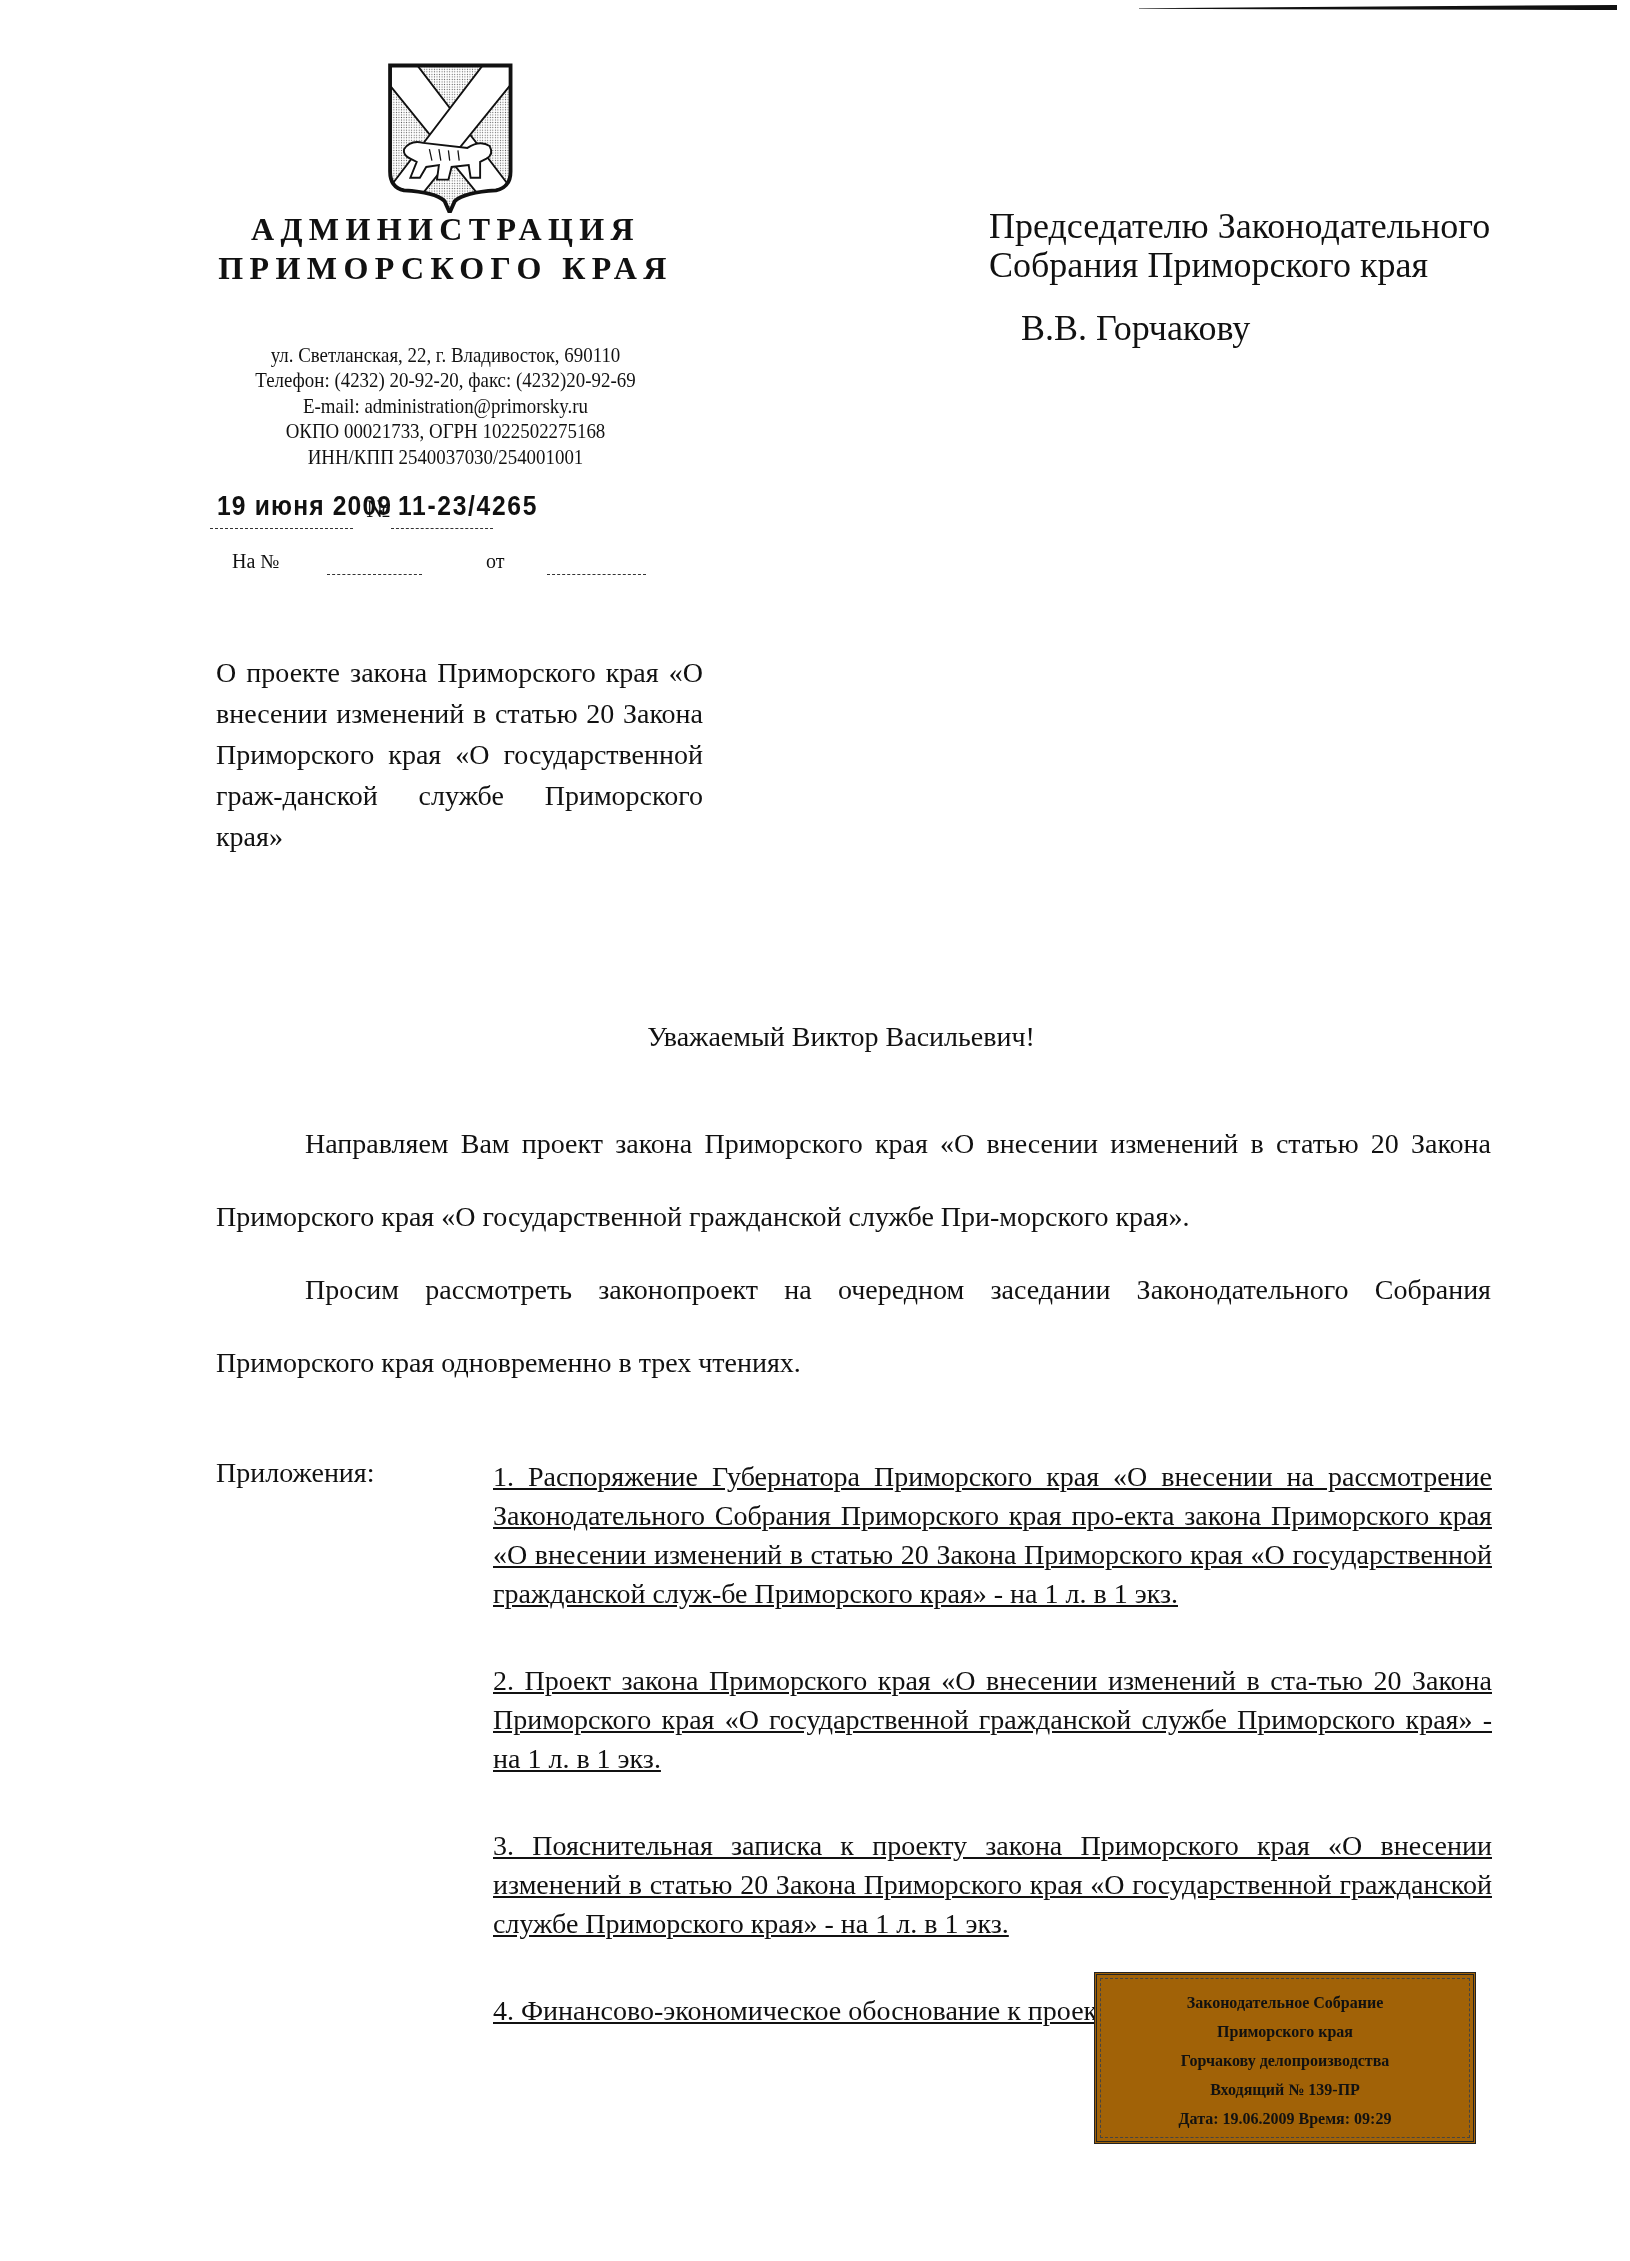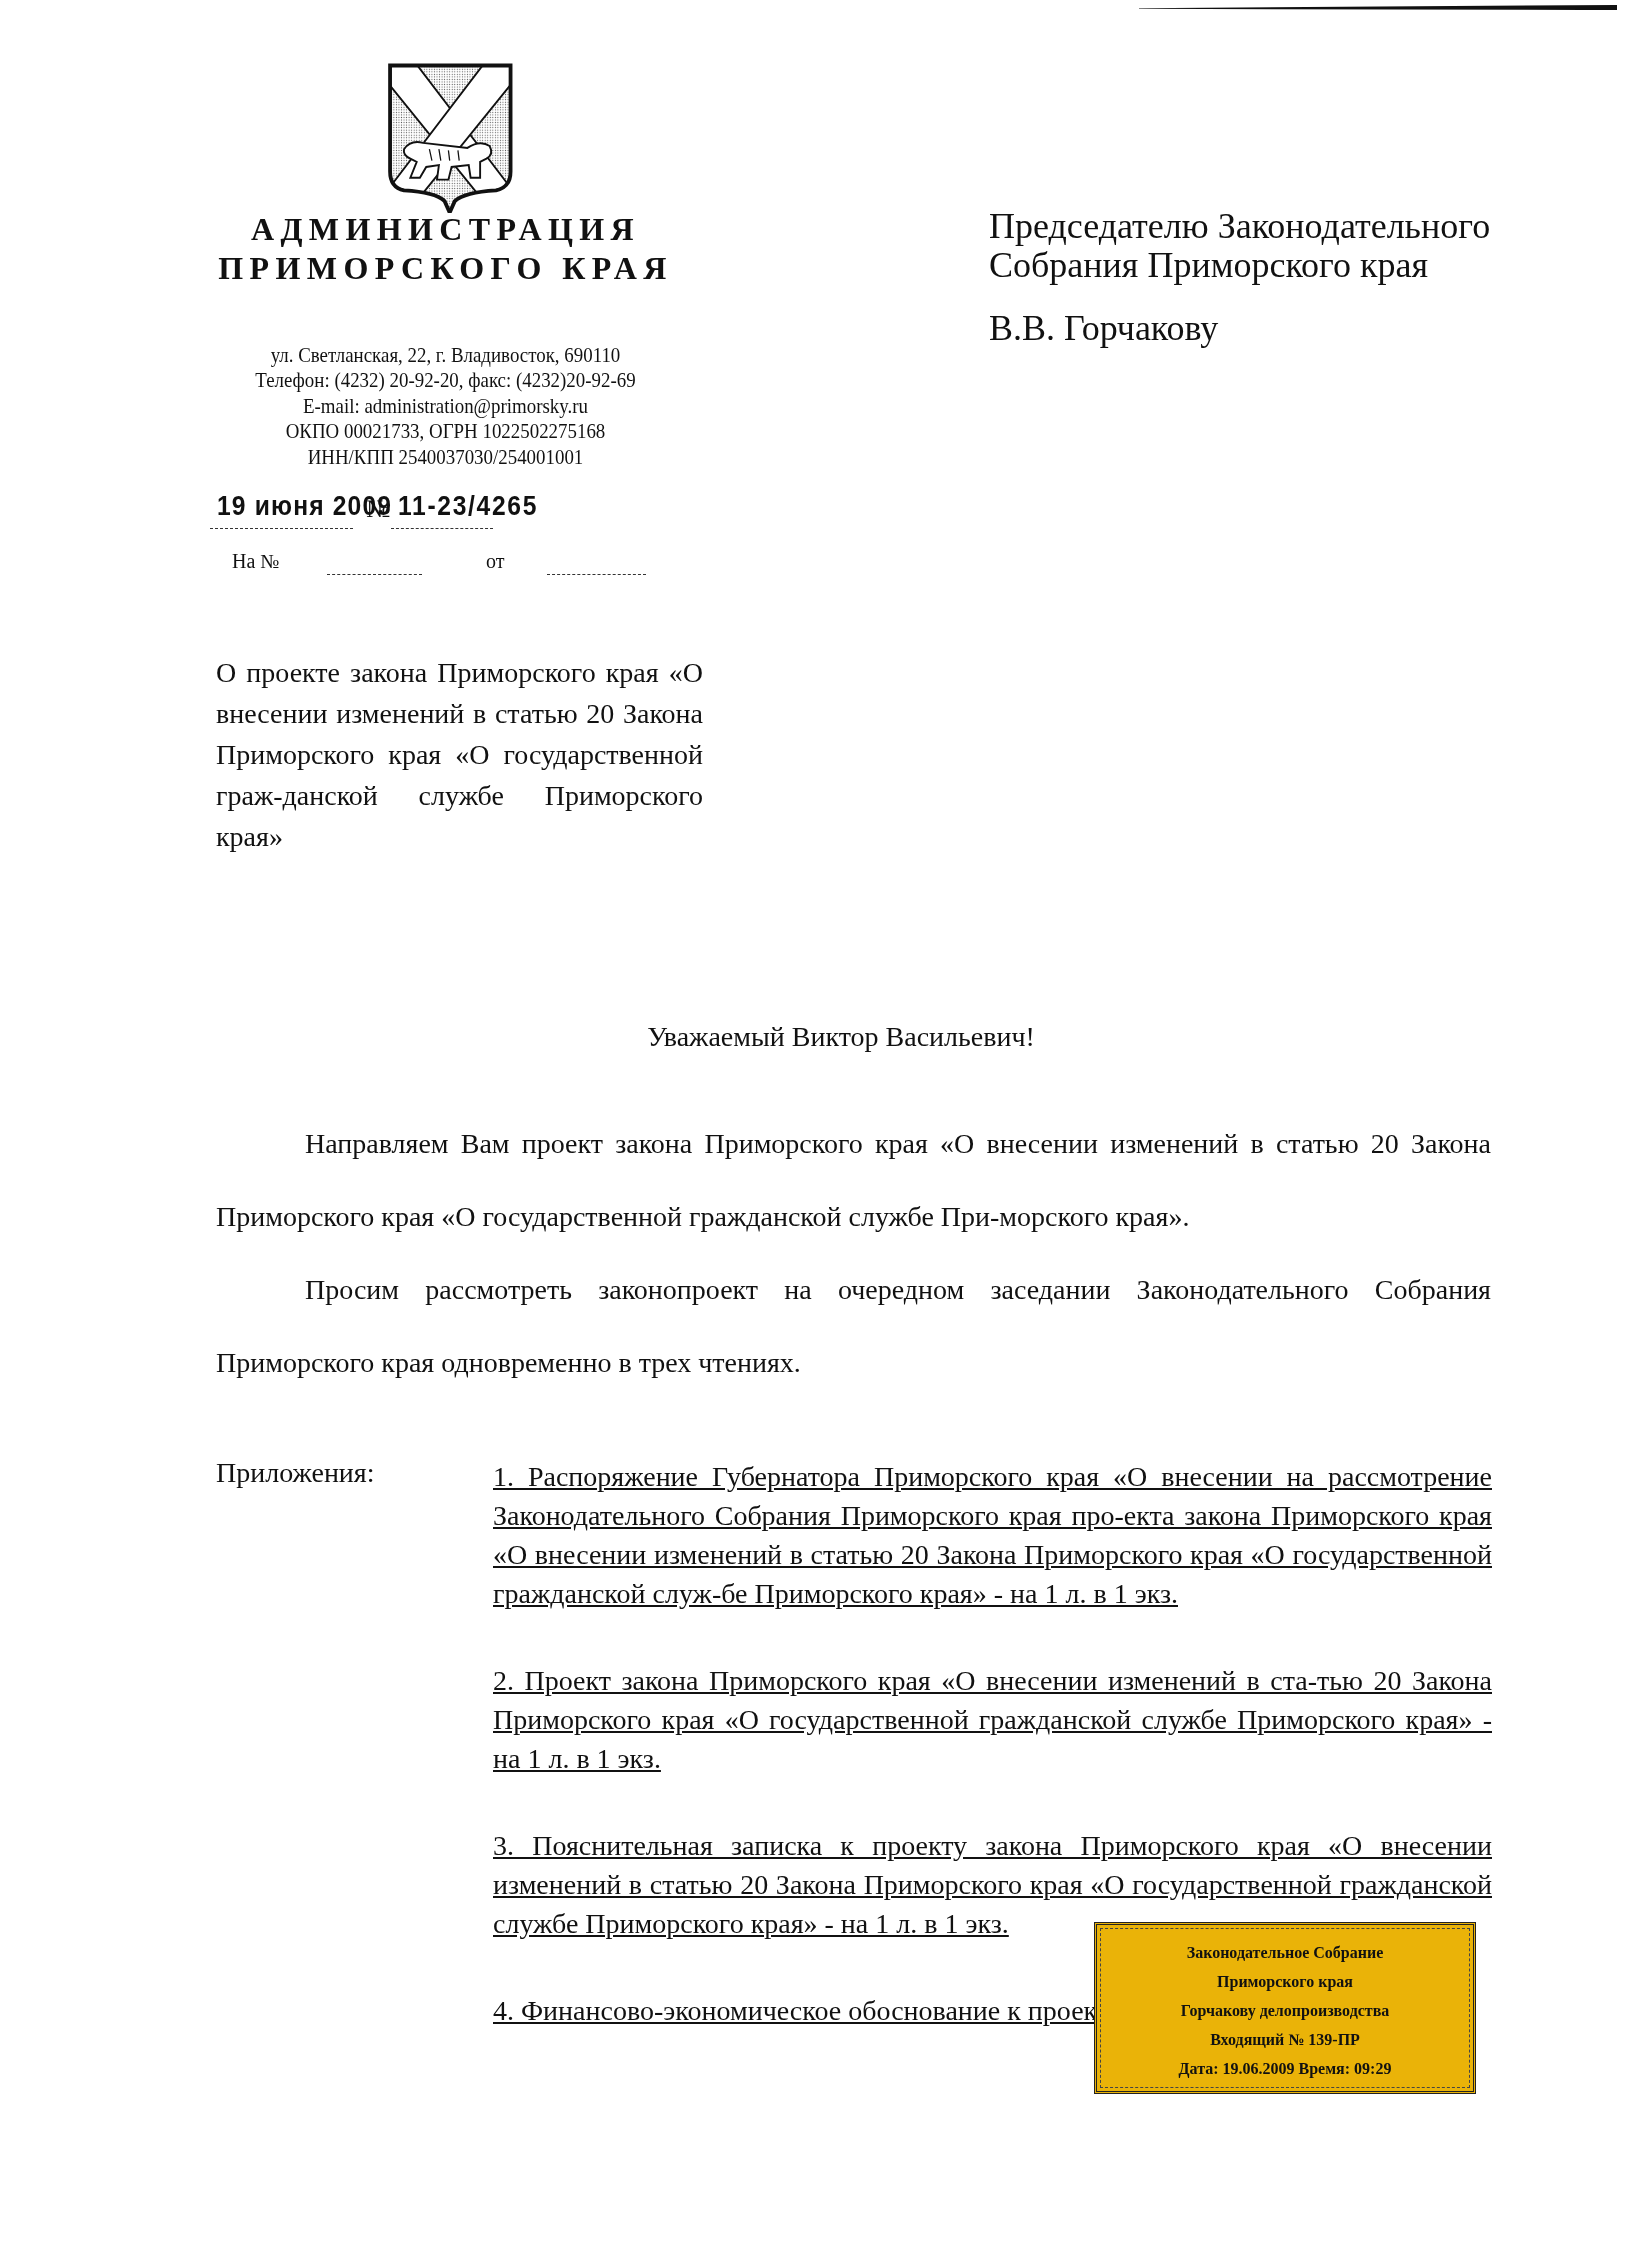--- a/index.html
+++ b/index.html
@@ -40,21 +40,21 @@
 
     .ref-line { left: 232px; top: 550px; width: 509px; height: 38px; font-size: 20px; text-align: right; }
     .ref-label { position: absolute; left: 0; top: 0; }
     .ref-blank1 { position: absolute; left: 95px; top: 24px; width: 95px; border-bottom: 1.3px dashed #333; }
     .ref-from { position: absolute; left: 254px; top: 0; }
     .ref-blank2 { position: absolute; left: 315px; top: 24px; width: 99px; border-bottom: 1.3px dashed #333; }
 
     .addressee {
       left: 989px; top: 207px; width: 572px; font-size: 36px; line-height: 39px;
     }
-    .addressee .name { margin-top: 24px; }
+    .addressee .name { margin-top: 24px; margin-left: 32px; }
 
     .subject {
       left: 216px; top: 652px; width: 487px; font-size: 28px; line-height: 41px;
       text-align: justify;
     }
 
     .salutation {
       left: 191px; top: 1021px; width: 1300px; text-align: center; font-size: 28px;
     }
 
@@ -67,21 +67,21 @@
     .attach-label { left: 216px; top: 1457px; font-size: 28px; }
     .attach-list {
       left: 493px; top: 1457px; width: 999px; font-size: 28px; line-height: 39px;
       text-align: justify;
       text-decoration: underline;
     }
     .attach-list li { list-style: none; margin-bottom: 48px; }
     .attach-list li:last-child { margin-bottom: 0; }
 
     .stamp {
-      left: 1094px; top: 1922px; width: 382px; height: 172px; background: #eab308;
+      left: 1094px; top: 1972px; width: 382px; height: 172px; background: #a16207;
       border: 3.2px double #222; outline: 1.3px dashed #444; outline-offset: -7.6px;
       text-align: center; font-weight: bold; font-size: 16px; line-height: 29px;
       padding-top: 12.7px;
     }
   </style>
 </head>
 <body>
 
 <svg class="abs scan-edge" viewBox="0 0 752 8" preserveAspectRatio="none">
   <polygon points="0,5 752,0 752,8 0,6" fill="#111"></polygon>

